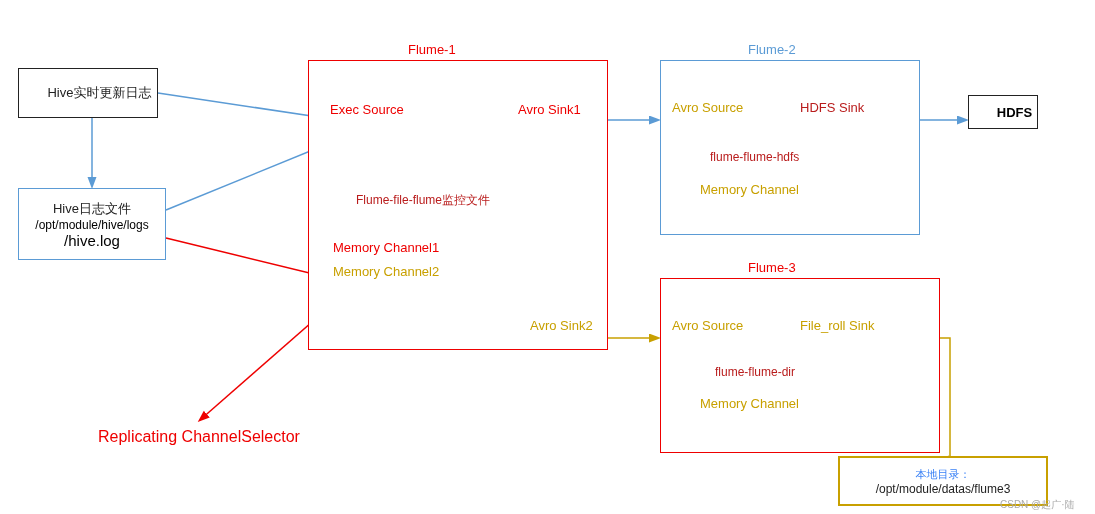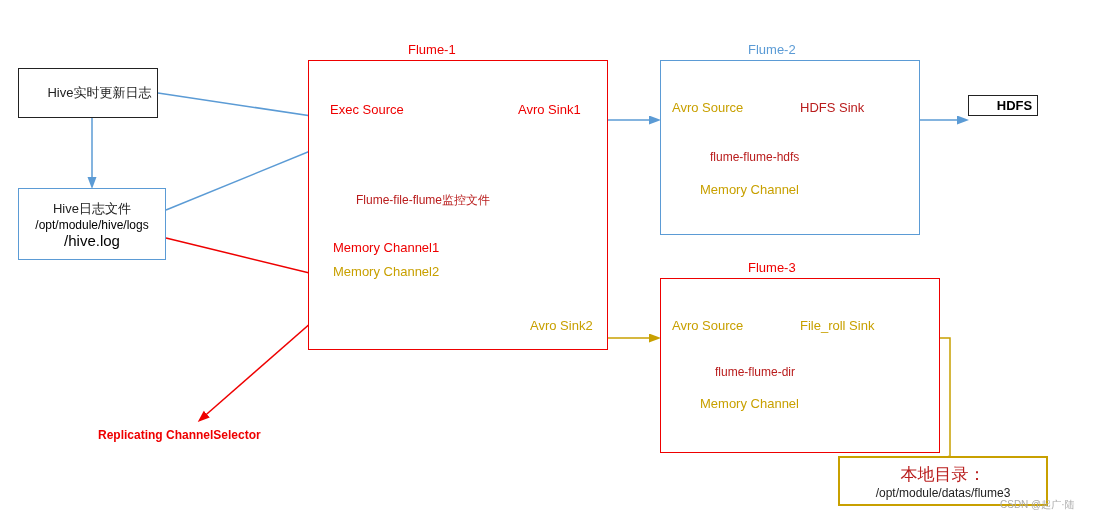--- a/index.html
+++ b/index.html
@@ -117,29 +117,29 @@
     <span style="position:relative;font-size:15px;color:#000000;display:block;text-align:center;">/hive.log</span>
   </div>
 
   <div class="box box-red" style="left:308px;top:60px;width:300px;height:290px;justify-content:flex-start;padding-top:8px;">
     
   </div>
 
   <div class="box box-blue" style="left:660px;top:60px;width:260px;height:175px;justify-content:flex-start;padding-top:8px;">
   </div>
 
-  <div class="box box-black" style="left:968px;top:95px;width:70px;height:21px;">
+  <div class="box box-black" style="left:968px;top:95px;width:70px;height:34px;">
     <span style="position:relative;font-size:13px;font-weight:bold;">HDFS</span>
   </div>
 
   <div class="box box-red" style="left:660px;top:278px;width:280px;height:175px;justify-content:flex-start;padding-top:8px;">
   </div>
 
   <div class="box box-gold" style="left:838px;top:456px;width:210px;height:50px;">
-    <span style="position:relative;font-size:17px;color:#b91c1c;display:block;">本地目录：</span>
+    <span style="position:relative;font-size:11px;color:#3b82f6;display:block;">本地目录：</span>
     <span style="position:relative;font-size:12px;color:#222;display:block;">/opt/module/datas/flume3</span>
   </div>
 
   <span class="label label-red" style="left:408px;top:42px;">Flume-1</span>
 
   <span class="label label-blue" style="left:748px;top:42px;">Flume-2</span>
 
   <span class="label label-red" style="left:748px;top:260px;">Flume-3</span>
 
   <span class="label label-red" style="left:330px;top:102px;">Exec Source</span>
@@ -163,17 +163,17 @@
   <span class="label label-gold" style="left:700px;top:182px;">Memory Channel</span>
 
   <span class="label label-gold" style="left:672px;top:318px;">Avro Source</span>
 
   <span class="label label-gold" style="left:800px;top:318px;">File_roll Sink</span>
 
   <span class="label" style="left:715px;top:365px;font-size:12px;">flume-flume-dir</span>
 
   <span class="label label-gold" style="left:700px;top:396px;">Memory Channel</span>
 
-  <span class="label label-red" style="left:98px;top:428px;font-size:12px;font-weight:bold;text-align:center;">Replicating ChannelSelector</span>
+  <span class="label label-red" style="left:98px;top:428px;font-size:16px;font-weight:normal;text-align:center;">Replicating ChannelSelector</span>
 
   <span class="label" style="left:1000px;top:498px;font-size:10px;color:#aaa;">CSDN @起广·陆</span>
 
 </div>
 
 </body></html>

